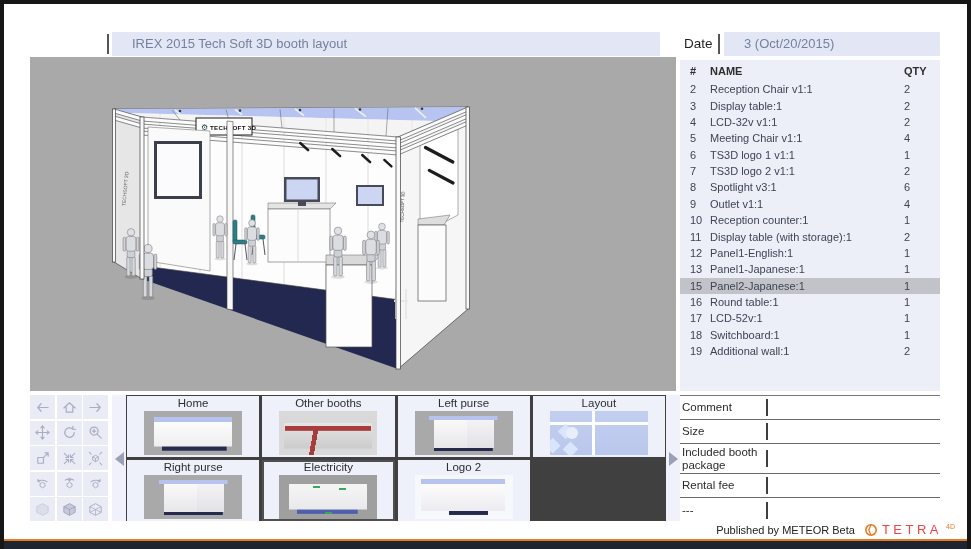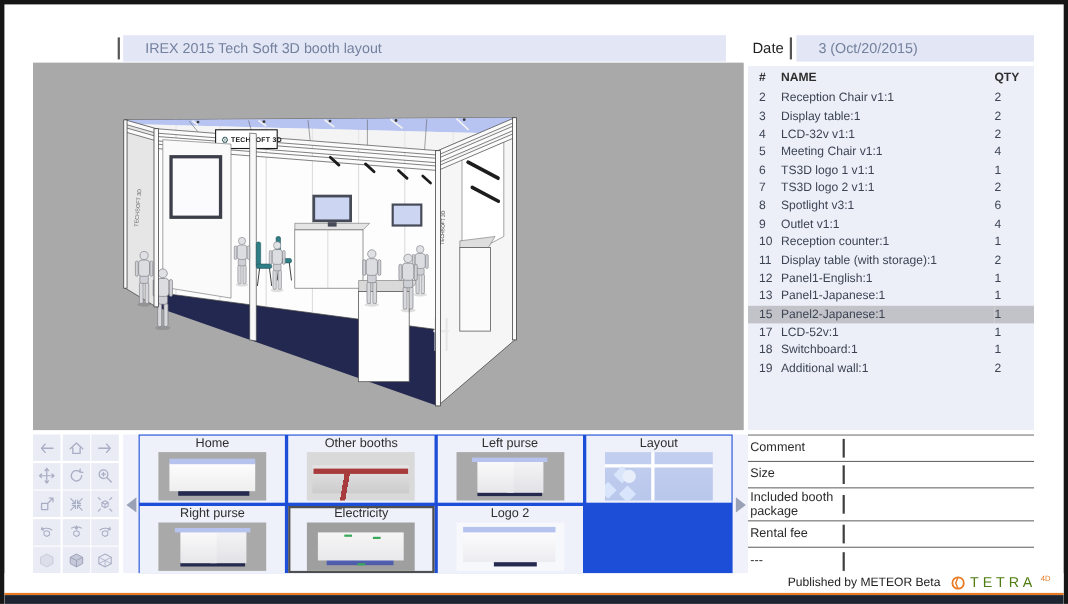--- a/index.html
+++ b/index.html
@@ -41,21 +41,21 @@
   .tools{ position:absolute; left:26px; top:391px; width:80px; height:127px; display:grid;
           grid-template-columns:repeat(3,25px); grid-auto-rows:24px; gap:1.5px; background:#fff; }
   .tool-btn{ background:#e9ebf5; display:flex; align-items:center; justify-content:center; cursor:pointer; }
   .tool-icon{ width:17px; height:17px; }
 
   
   .strip{ position:absolute; left:108px; top:391px; width:568px; height:127px; background:#f0f1fa; display:flex; align-items:center; }
   .strip-arrow{ width:14px; height:100%; display:flex; align-items:center; justify-content:center; cursor:pointer; }
   .tri-left{ width:0; height:0; border-top:7px solid transparent; border-bottom:7px solid transparent; border-right:9px solid #9aa0b5; }
   .tri-right{ width:0; height:0; border-top:7px solid transparent; border-bottom:7px solid transparent; border-left:9px solid #9aa0b5; }
-  .thumb-grid{ flex:1; height:100%; display:grid; grid-template-columns:repeat(4,1fr); grid-template-rows:1fr 1fr; gap:3px; background:#1d4ed8; padding:1px; }
+  .thumb-grid{ flex:1; height:100%; display:grid; grid-template-columns:repeat(4,1fr); grid-template-rows:1fr 1fr; gap:3px; background:#404040; padding:1px; }
   .thumb-cell{ background:#eef0fa; text-align:center; padding-top:1px; cursor:pointer; position:relative; }
   .thumb-cell.selected{ outline:2px solid #4f4f4f; outline-offset:-2px; }
   .thumb-label{ font-size:11.5px; color:#2e2e2e; line-height:13px; }
   .thumb-pic{ width:98px; height:44px; margin:1px auto 0; position:relative; overflow:hidden; }
 
   .art-booth-gray{ background:
       linear-gradient(#b6c3ee,#b6c3ee) 50% 16%/80% 12% no-repeat,
       linear-gradient(#fdfdfd,#eeeeef) 50% 52%/80% 58% no-repeat,
       linear-gradient(#252a4e,#252a4e) 54% 88%/66% 13% no-repeat,
       #a9a9a9; }
@@ -94,21 +94,21 @@
   .detail-row{ display:flex; align-items:center; min-height:24px; border-bottom:1.5px solid #6a6a6a; padding:2px 0;justify-content:flex-end; }
   .detail-row:last-child{ border-bottom:none; }
   .detail-label{ width:86px; font-size:11.5px; color:#2b2b2b; line-height:12.5px; padding-left:2px; }
   .detail-tick{ width:2px; height:17px; background:#3f3f3f; margin-right:6px; flex:none; }
   .detail-value{ flex:1; font-size:11px; color:#333; }
 
   
   .footer{ position:absolute; left:0; right:0; top:517px; height:18px; display:flex; align-items:center; justify-content:flex-end; gap:9px; padding-right:12px; background:#fff; }
   .published{ font-size:11px; color:#222;text-align:right; }
   .brand{ display:flex; align-items:flex-start; gap:4px; }
-  .brand-name{ font-size:13px; color:#4d7c0f; letter-spacing:3.5px; line-height:14px; }
+  .brand-name{ font-size:13px; color:#ef4444; letter-spacing:3.5px; line-height:14px; }
   .brand-sup{ font-size:7px; color:#e87a24; line-height:8px; }
   .hidden-defs{ position:absolute; width:0; height:0; overflow:hidden; }
 </style>
 </head>
 <body>
 
 <svg class="hidden-defs" xmlns="http://www.w3.org/2000/svg">
   <defs>
     <g id="stroke-style"></g>
     <symbol id="back-arrow-icon" viewBox="0 0 18 18">
@@ -395,20 +395,25 @@
             <td class="col-num">13</td>
             <td class="col-name">Panel1-Japanese:1</td>
             <td class="col-qty">1</td>
           </tr>
           <tr class="selected">
             <td class="col-num">15</td>
             <td class="col-name">Panel2-Japanese:1</td>
             <td class="col-qty">1</td>
           </tr>
           <tr>
+            <td class="col-num">16</td>
+            <td class="col-name">Round table:1</td>
+            <td class="col-qty">1</td>
+          </tr>
+          <tr>
             <td class="col-num">17</td>
             <td class="col-name">LCD-52v:1</td>
             <td class="col-qty">1</td>
           </tr>
           <tr>
             <td class="col-num">18</td>
             <td class="col-name">Switchboard:1</td>
             <td class="col-qty">1</td>
           </tr>
           <tr>

